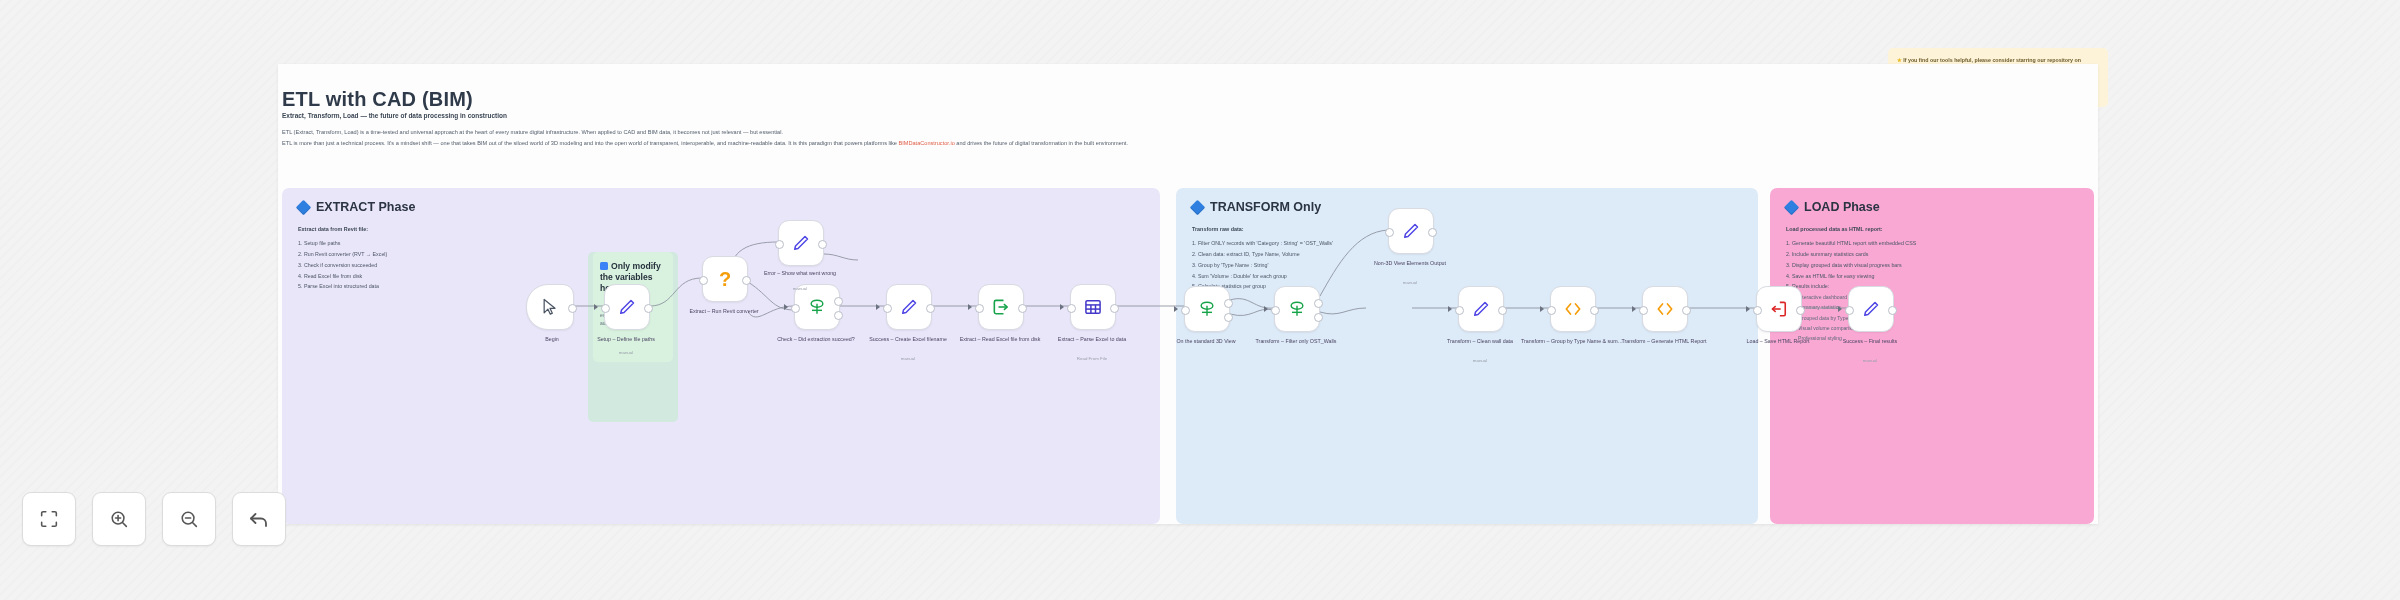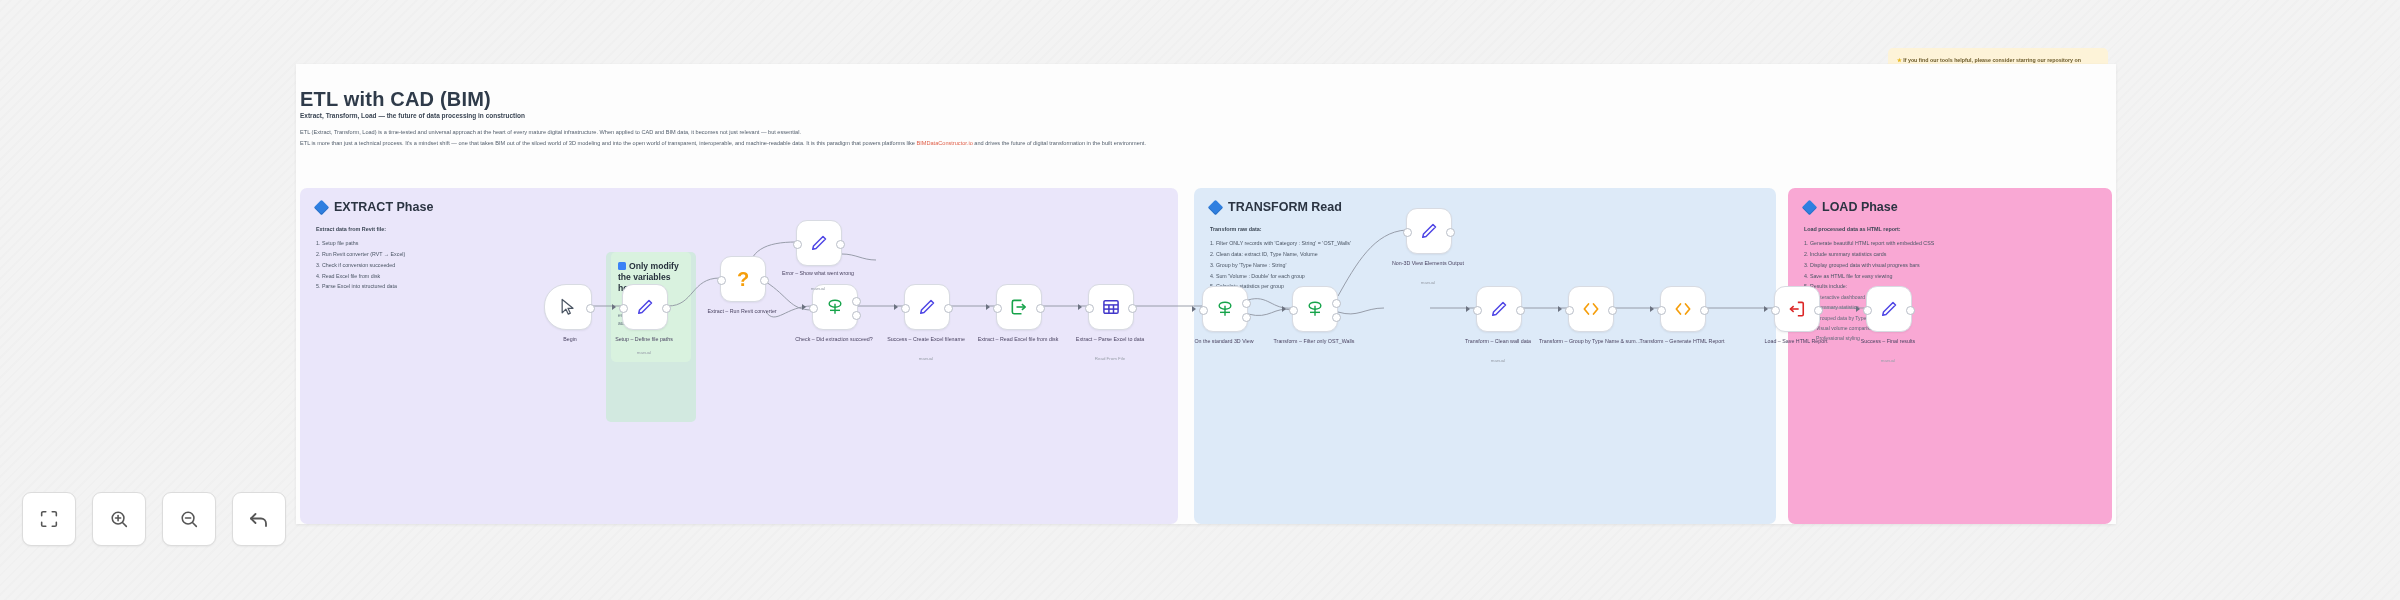--- a/index.html
+++ b/index.html
@@ -10,21 +10,21 @@
     position:relative;
   }
   
   .canvas-bg{
     position:absolute;inset:0;
     background:
       repeating-linear-gradient(135deg, rgba(0,0,0,0.012) 0 2px, rgba(0,0,0,0) 2px 7px),
       #f3f3f3;
   }
   .board{
-    position:absolute;left:296px;top:64px;width:1820px;height:460px;
+    position:absolute;left:278px;top:64px;width:1820px;height:460px;
     background:#fdfdfd;
     box-shadow:0 1px 3px rgba(0,0,0,.07);
   }
   
   .doc-head{position:absolute;left:0;top:0;width:100%;}
   .doc-title{
     position:absolute;left:4px;top:24px;
     font-size:20px;font-weight:bold;color:#2f3b4a;letter-spacing:.2px;
   }
   .doc-sub{
@@ -163,21 +163,21 @@
       <li>2. Run Revit converter (RVT → Excel)</li>
       <li>3. Check if conversion succeeded</li>
       <li>4. Read Excel file from disk</li>
       <li>5. Parse Excel into structured data</li>
     </ul>
   </div>
 
   <div class="phase transform">
     <div class="phase-head">
       <span class="diamond"></span>
-      <span class="phase-title">TRANSFORM Read</span>
+      <span class="phase-title">TRANSFORM Only</span>
     </div>
     <div class="phase-lead">Transform raw data:</div>
     <ul class="phase-list">
       <li>1. Filter ONLY records with 'Category : String' = 'OST_Walls'</li>
       <li>2. Clean data: extract ID, Type Name, Volume</li>
       <li>3. Group by 'Type Name : String'</li>
       <li>4. Sum 'Volume : Double' for each group</li>
       <li>5. Calculate statistics per group</li>
     </ul>
   </div>

